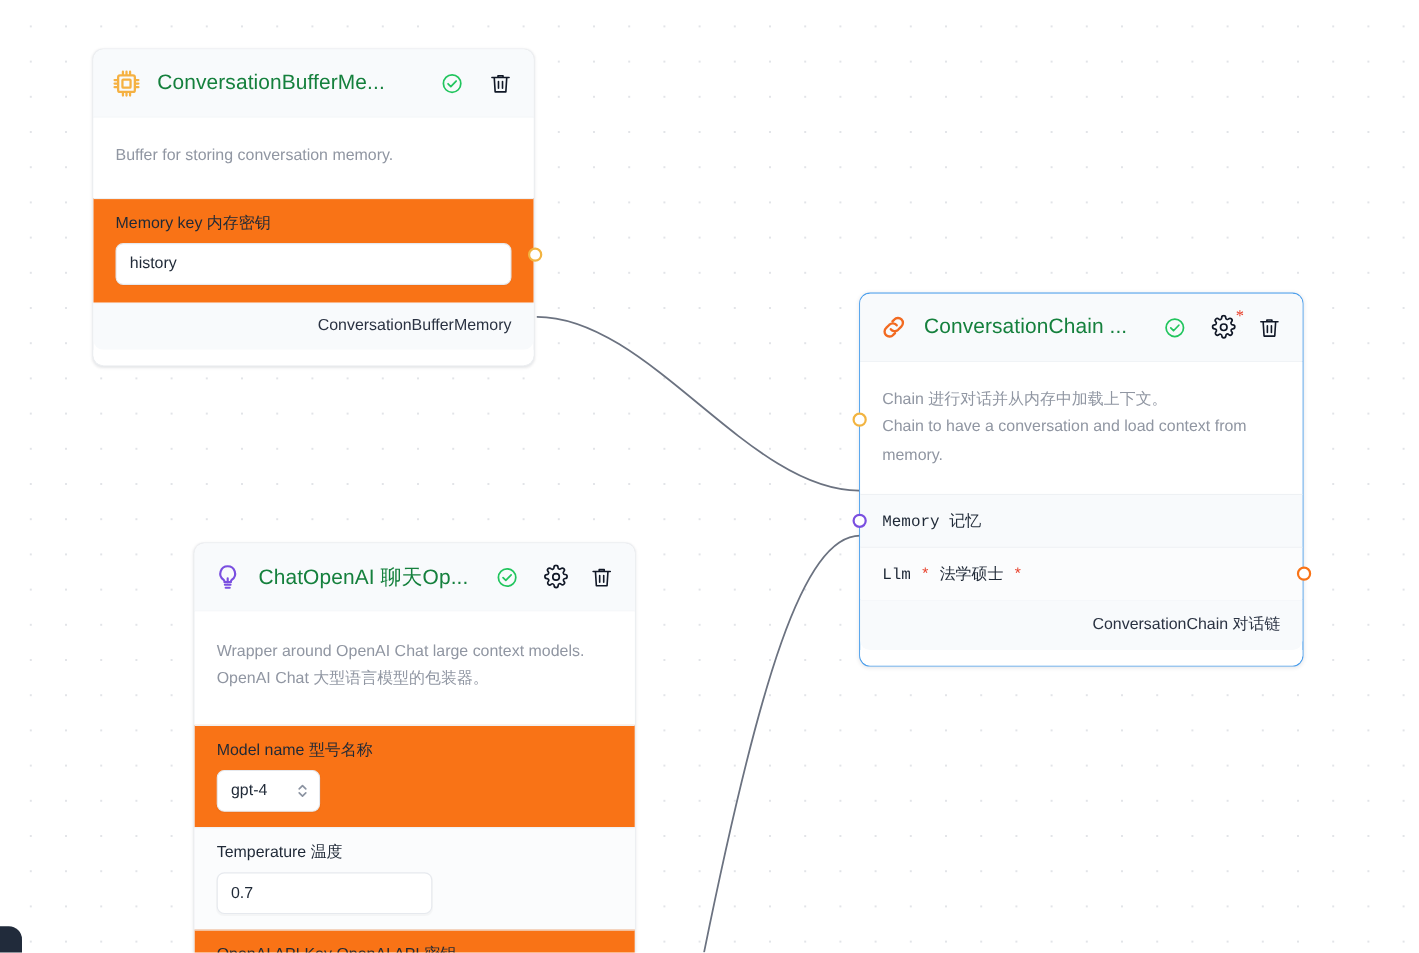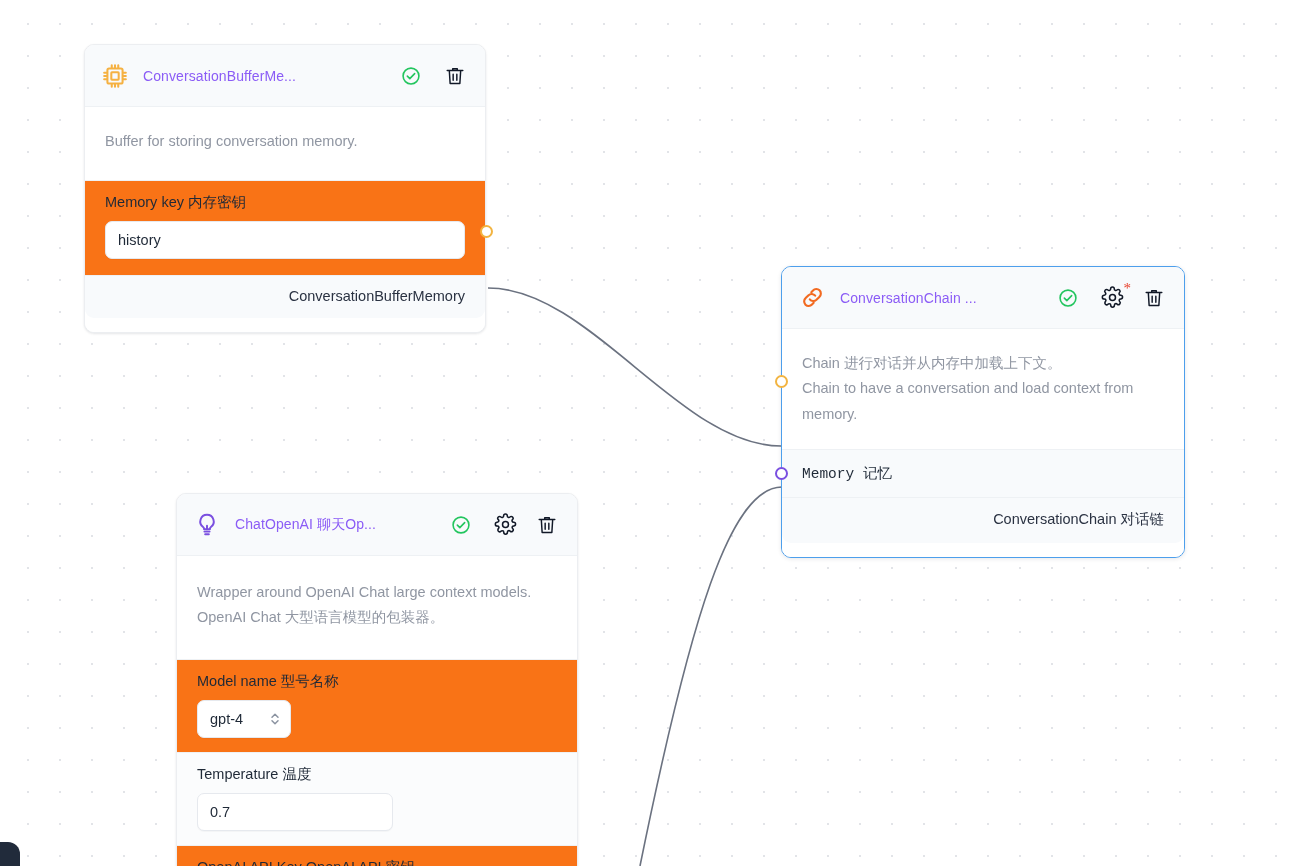--- a/index.html
+++ b/index.html
@@ -42,22 +42,22 @@
     height: 62px;
     padding: 0 18px 0 16px;
     background: #f8fafc;
     border-top-left-radius: 9px;
     border-top-right-radius: 9px;
     border-bottom: 1px solid #eef1f4;
   }
   .node-icon { width: 28px; height: 28px; flex: 0 0 28px; display:flex; align-items:center; justify-content:center; }
   .node-title {
     margin-left: 14px;
-    font-size: 14px;
-    color: #8b5cf6;
+    font-size: 19px;
+    color: #15803d;
     white-space: nowrap;
     letter-spacing: .1px;
   }
   .head-spacer { flex: 1 1 auto; min-width: 8px; }
   .ok-badge { width: 20px; height: 20px; margin-left: 12px; flex:0 0 20px; }
   .head-actions { display: flex; align-items: center; gap: 18px; margin-left: 22px; }
   .icon-btn { width: 24px; height: 24px; display:flex; align-items:center; justify-content:center; cursor:pointer; position: relative; }
   .req-star {
     position: absolute; top: -5px; right: -7px;
     color: #e8412c; font-size: 15px; line-height: 1;
@@ -245,20 +245,27 @@
       <p>Chain 进行对话并从内存中加载上下文。</p>
       <p>Chain to have a conversation and load context from memory.</p>
       <span class="handle orange-l" style="left:-7.5px; top:108px;"></span>
     </div>
 
     <div class="port-row">
       <span>Memory 记忆</span>
       <span class="handle purple" style="left:-7.5px; top:17px;"></span>
     </div>
 
+    <div class="port-row alt">
+      <span>Llm</span>
+      <span class="req">*</span>
+      <span>法学硕士</span>
+      <span class="req">*</span>
+      <span class="handle orange-s" style="right:-7.5px; top:17px;"></span>
+    </div>
 
     <div class="node-foot">ConversationChain 对话链</div>
     <div class="node-tail"></div>
   </div>
 
   <div class="node" style="left:176px; top:493px; width:402px;">
 
     <div class="node-head">
       <span class="node-icon">
         <svg width="26" height="26" viewBox="0 0 24 24" fill="none" stroke="#7a4fe0" stroke-width="1.8" stroke-linecap="round" stroke-linejoin="round">

